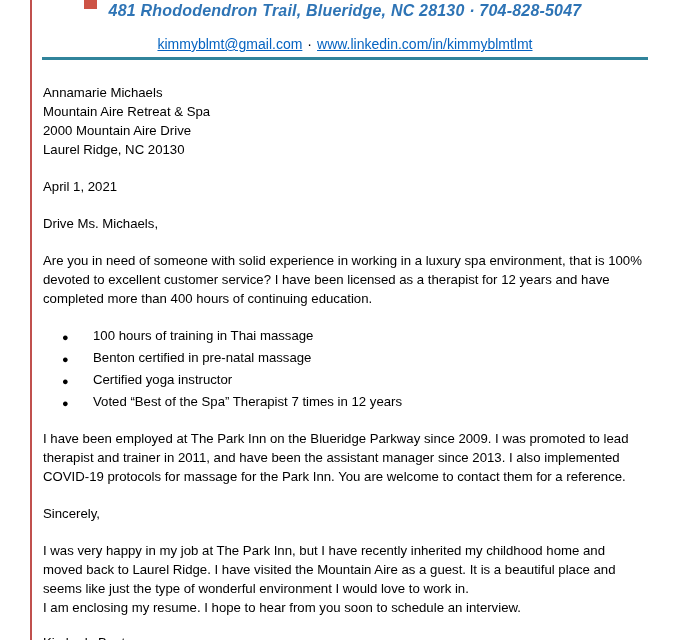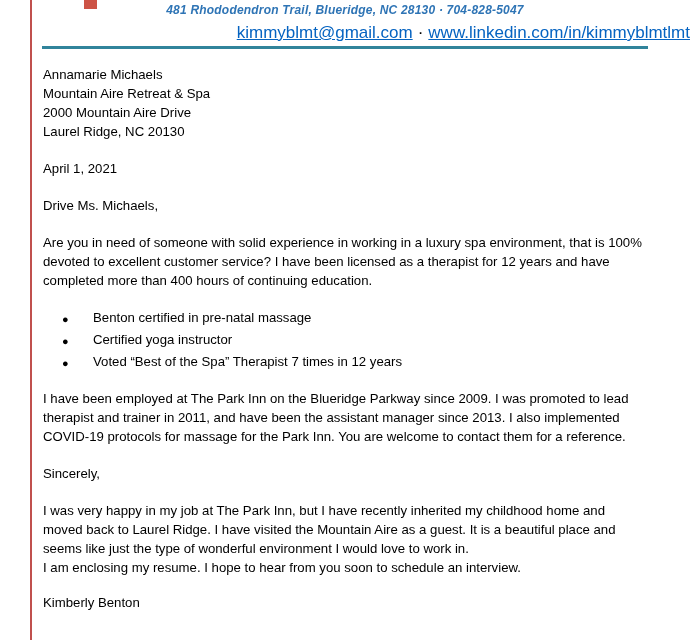--- a/index.html
+++ b/index.html
@@ -26,48 +26,47 @@
     position: absolute;
     left: 84px; top: 0;
     width: 13px; height: 9px;
     background: #CD5346;
   }
   .header { text-align: center; padding-top: 2px; }
   .sender-contact {
     color: #2E74B5;
     font-weight: bold;
     font-style: italic;
-    font-size: 12px;
+    font-size: 16px;
     line-height: 17px;
     letter-spacing: 0.2px;
   }
   .sender-links {
-    font-size: 17px;
+    font-size: 14px;
     line-height: 16px;
-    margin-top: 6px;
-    text-align: right;
+    margin-top: 17px;
   }
   .link {
     color: #0563C1;
     text-decoration: underline;
     cursor: pointer;
   }
   .sep { margin: 0 5px; color: #000; text-decoration: none; }
   .divider {
     height: 0;
     border-top: 3px solid #31849B;
     margin: 5px 42px 0 42px;
   }
   .letter {
     padding: 8px 42px 0 43px;
     font-size: 13.2px;
     line-height: 19px;
   }
   .letter .block { margin: 18px 0 0 0; }
-  .letter .block.first { margin-top: 8px; }
+  .letter .block.first { margin-top: 15px; }
   .bullets {
     list-style: none;
     margin: 18px 0 0 0;
     padding: 0;
   }
   .bullets li {
     position: relative;
     padding-left: 50px;
     margin-bottom: 3px;
   }
@@ -106,20 +105,21 @@
       <div>Laurel Ridge, NC 20130</div>
     </div>
 
     <div class="block">April 1, 2021</div>
 
     <div class="block">Drive Ms. Michaels,</div>
 
     <div class="block">Are you in need of someone with solid experience in working in a luxury spa environment, that is 100% devoted to excellent customer service? I have been licensed as a therapist for 12 years and have completed more than 400 hours of continuing education.</div>
 
     <ul class="bullets">
+      <li><span>100 hours of training in Thai massage</span></li>
       <li><span>Benton certified in pre-natal massage</span></li>
       <li><span>Certified yoga instructor</span></li>
       <li><span>Voted “Best of the Spa” Therapist 7 times in 12 years</span></li>
     </ul>
 
     <div class="block">I have been employed at The Park Inn on the Blueridge Parkway since 2009. I was promoted to lead therapist and trainer in 2011, and have been the assistant manager since 2013. I also implemented COVID-19 protocols for massage for the Park Inn. You are welcome to contact them for a reference.</div>
 
     <div class="block">Sincerely,</div>
 
     <div class="block">

